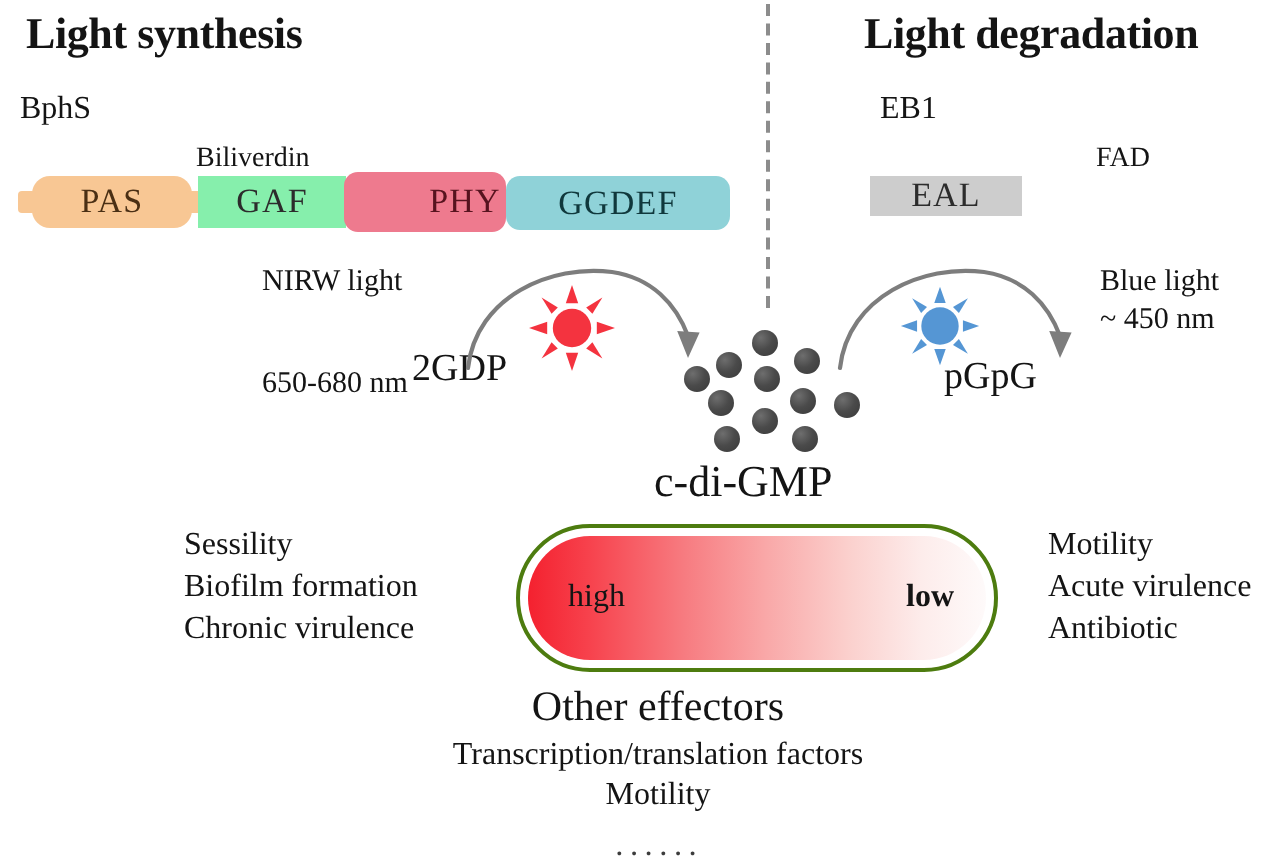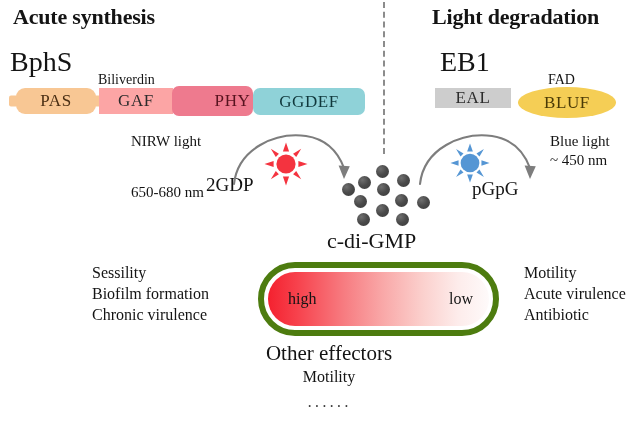--- a/index.html
+++ b/index.html
@@ -20,21 +20,21 @@
 
   
   .section-title {
     font-weight: bold;
     font-size: 22px;
     letter-spacing: -0.2px;
     white-space: nowrap;
     color: #141414;
   }
   .protein-name {
-    font-size: 28px;
+    font-size: 16px;
     white-space: nowrap;
     color: #141414;
   }
 
   
   .domain {
     position: absolute;
     display: flex;
     align-items: center;
     justify-content: center;
@@ -59,21 +59,21 @@
   }
   .dom-pas::before {
     content: "";
     position: absolute;
     left: -7px; top: 50%;
     transform: translateY(-50%);
     width: 9px; height: 11px;
     background: #f8c794;
     border-radius: 2px;
   }
-  .dom-gaf  { background: #fca5a5; color: #2c2c2c; }
+  .dom-gaf  { background: #86efac; color: #2c2c2c; }
   .dom-phy  { background: #ee7a8e; border-radius: 7px; color: #57131f; padding-left: 40px; }
   .dom-ggdef{ background: #8fd2d8; border-radius: 7px 7px 7px 7px; color: #10383c; }
   .dom-eal  { background: #cdcdcd; color: #2c2c2c; }
   .dom-bluf {
     background: #f5ce55;
     border-radius: 50%;
     color: #4a3a06;
   }
 
   .cofactor-label {
@@ -111,21 +111,21 @@
   .cdg-label {
     font-size: 22px;
     white-space: nowrap;
     color: #141414;
     text-align: center;
   }
 
   
   .capsule-outer {
     position: absolute;
-    border: 6px solid #4d7c0f;
+    border: 2px solid #4d7c0f;
     border-radius: 40px;
     background: #ffffff;
     padding: 4px;
   }
   .capsule-inner {
     width: 100%; height: 100%;
     border-radius: 36px;
     background: linear-gradient(to right,
         #f4212f 0%,
         #f7414c 13%,
@@ -137,21 +137,21 @@
     position: relative;
   }
   .cap-word {
     position: absolute;
     top: 50%;
     transform: translateY(-50%);
     font-size: 16px;
     color: #141414;
   }
   .cap-high { left: 20px; }
-  .cap-low  { right: 16px; }
+  .cap-low  { right: 16px; font-weight: bold; }
 
   
   .pheno {
     font-size: 16px;
     line-height: 1.32;
     white-space: nowrap;
     color: #141414;
   }
   .pheno-right { text-align: left; }
 
@@ -175,21 +175,21 @@
 
   svg { overflow: visible; display: block; }
 </style>
 </head>
 <body>
 
 <div id="canvas">
 
   <div class="divider abs" style="left:383px; top:2px; height:152px;"></div>
 
-  <div class="section-title abs" style="left:13px; top:4px;">Acute synthesis</div>
+  <div class="section-title abs" style="left:13px; top:4px;">Light synthesis</div>
 
   <div class="protein-name abs" style="left:10px; top:46px;">BphS</div>
 
   <div class="cofactor-label abs" style="left:98px; top:72px;">Biliverdin</div>
 
   <div class="domain dom-pas" style="left:16px; top:88px; width:80px; height:26px;">PAS</div>
 
   <div class="domain dom-gaf" style="left:99px; top:88px; width:74px; height:26px;">GAF</div>
 
   <div class="domain dom-phy" style="left:172px; top:86px; width:81px; height:30px;">PHY</div>
@@ -223,21 +223,20 @@
   </svg>
 
   <div class="section-title abs" style="left:432px; top:4px;">Light degradation</div>
 
   <div class="protein-name abs" style="left:440px; top:46px;">EB1</div>
 
   <div class="cofactor-label abs" style="left:548px; top:72px;">FAD</div>
 
   <div class="domain dom-eal" style="left:435px; top:88px; width:76px; height:20px;">EAL</div>
 
-  <div class="domain dom-bluf" style="left:518px; top:87px; width:98px; height:31px;">BLUF</div>
 
   <div class="light-text abs" style="left:550px; top:133px;">Blue light</div>
   <div class="light-text abs" style="left:550px; top:152px;">~ 450 nm</div>
 
   <div class="product-label abs" style="left:472px; top:178px;">pGpG</div>
 
   <svg class="abs" style="left:414px; top:126px;" width="130" height="62" viewBox="0 0 130 62">
     <path d="M6,58 C10,22 48,6 78,10 C98,13 110,26 116,42" fill="none" stroke="#7d7d7d" stroke-width="2.1" stroke-linecap="round"></path>
     <path d="M116,53 L110.6,39.5 L121.8,40.2 Z" fill="#7d7d7d"></path>
   </svg>
@@ -288,17 +287,18 @@
   </div>
 
   <div class="abs pheno-right" style="left:524px; top:262px;">
     <div class="pheno">Motility</div>
     <div class="pheno">Acute virulence</div>
     <div class="pheno">Antibiotic</div>
   </div>
 
   <div class="abs" style="left:0px; top:341px; width:644px; text-align:center;">
     <div class="eff-title" style="margin-left:14px;">Other effectors</div>
+    <div class="eff-sub" style="margin-top:3px; margin-left:14px;">Transcription/translation factors</div>
     <div class="eff-sub" style="margin-top:2px; margin-left:14px;">Motility</div>
     <div class="eff-dots" style="margin-top:12px; margin-left:14px;">······</div>
   </div>
 
 </div>
 
 </body></html>

